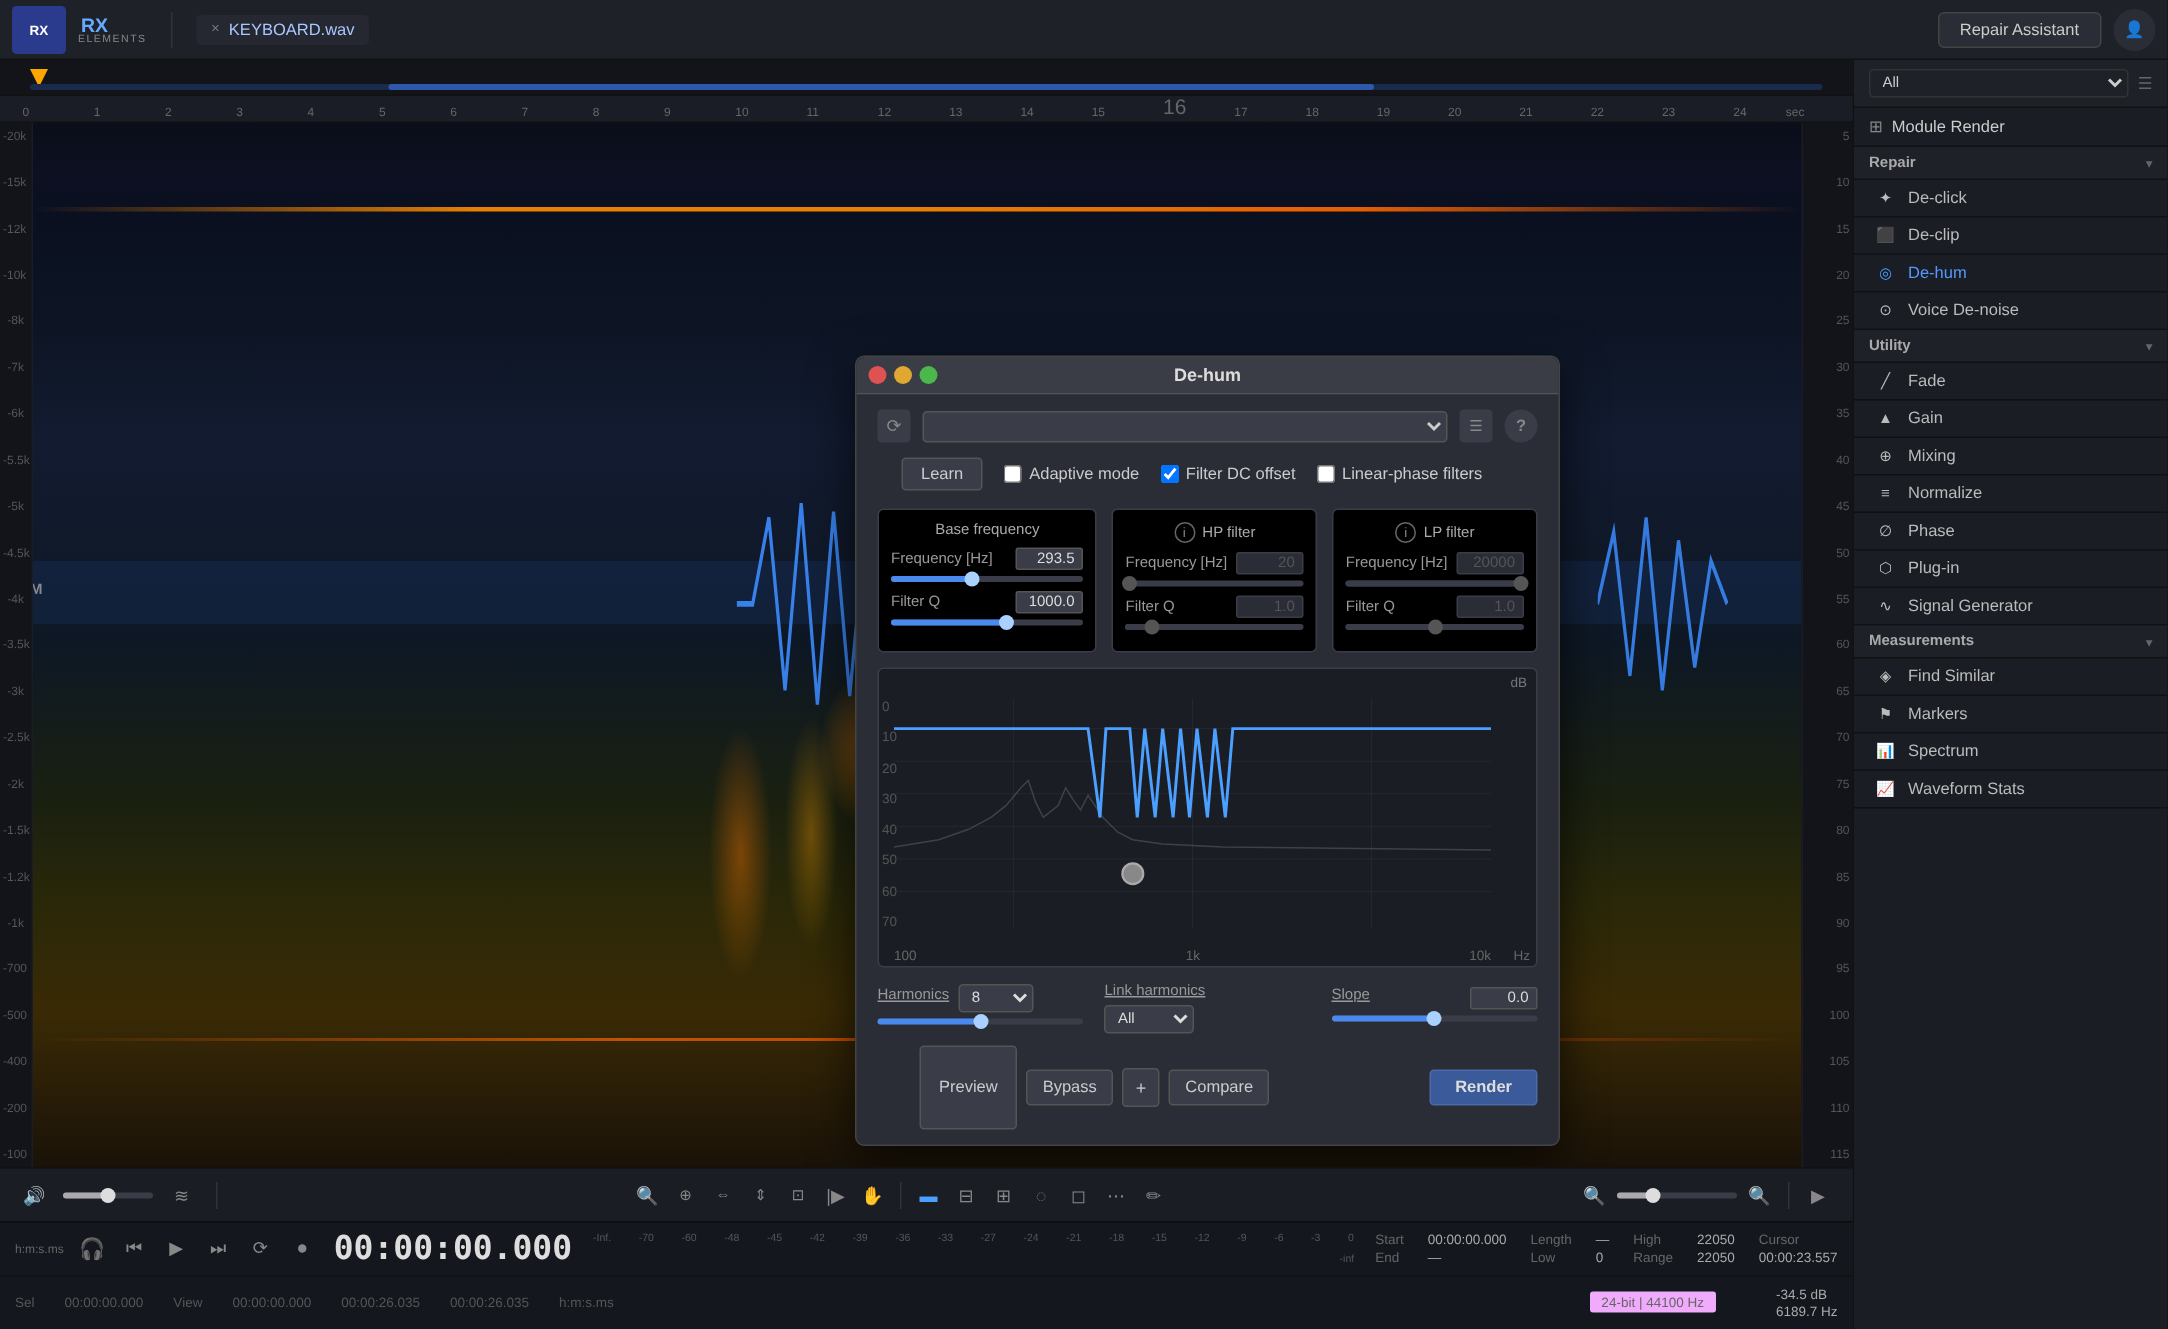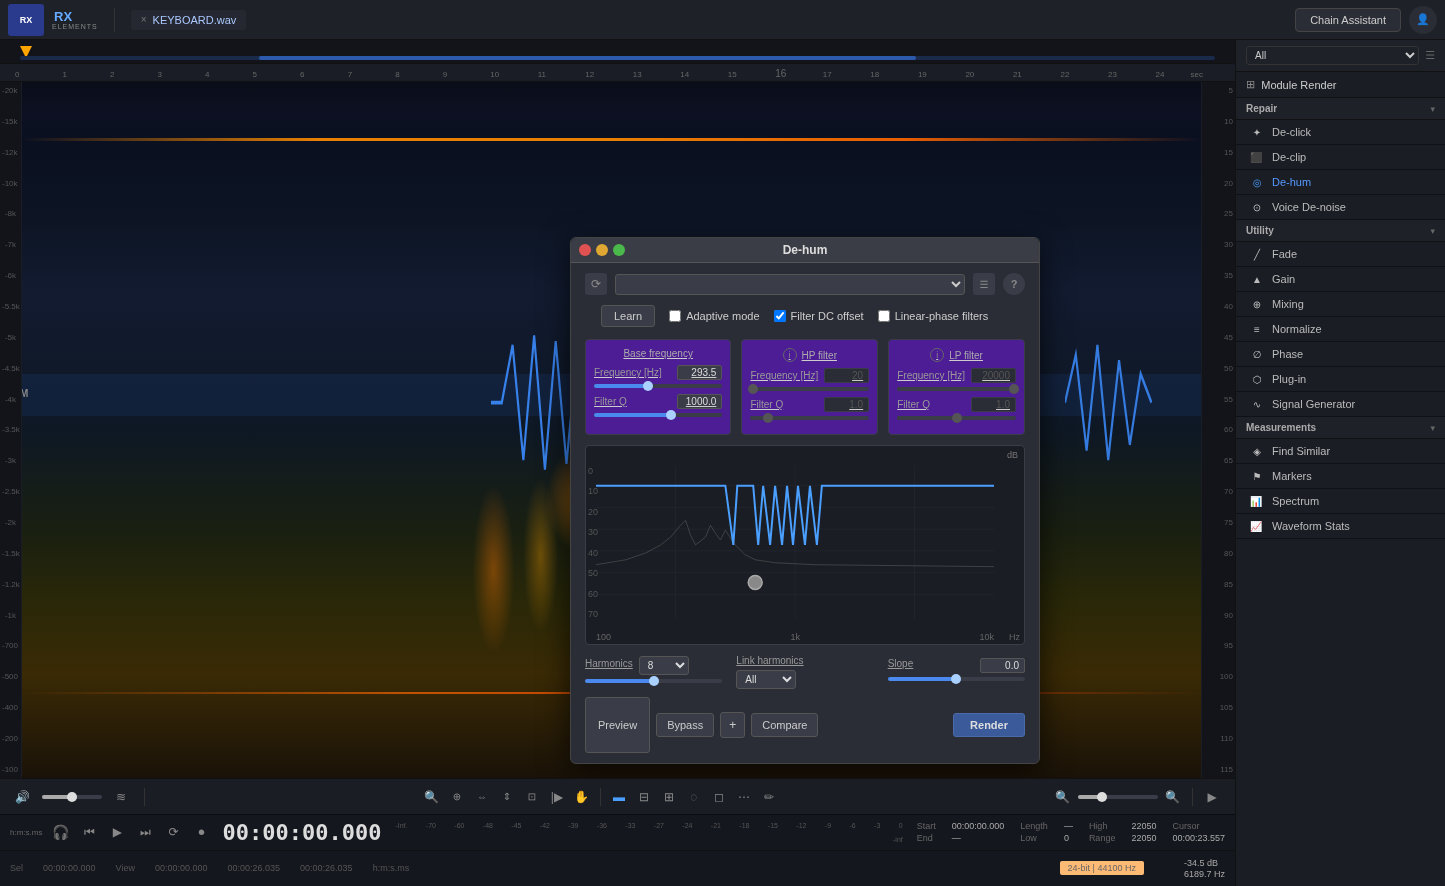--- a/index.html
+++ b/index.html
@@ -460,25 +460,24 @@
       height: 12px;
     }
 
     .filters-row {
       display: flex;
       gap: 10px;
       margin-bottom: 10px;
     }
 
     .filter-panel {
-      background: #4c1d95;
+      background: #000000;
       border: 1px solid #3a3d48;
       border-radius: 4px;
       padding: 8px;
-      text-decoration: underline;
     }
     .filter-panel.main { flex: 1.2; }
     .filter-panel.hp { flex: 1; }
     .filter-panel.lp { flex: 1; }
 
     .filter-title {
       font-size: 10px;
       color: #aaa;
       text-align: center;
       margin-bottom: 6px;
@@ -658,20 +657,21 @@
       gap: 6px;
     }
     .btn-preview {
       background: #3a3d48;
       border: 1px solid #555;
       color: #ccc;
       padding: 21px 12px;
       border-radius: 3px;
       cursor: pointer;
       font-size: 11px;
+      margin-left: 28px;
     }
     .btn-bypass {
       background: #3a3d48;
       border: 1px solid #555;
       color: #ccc;
       padding: 5px 10px;
       border-radius: 3px;
       cursor: pointer;
       font-size: 11px;
     }
@@ -758,21 +758,21 @@
   </div>
   <div style="display:flex;flex-direction:column;line-height:1;margin-left:0">
     <span class="logo-text">RX</span>
     <span style="font-size:7px;color:#888;letter-spacing:1px">ELEMENTS</span>
   </div>
   <div style="width:1px;height:24px;background:#333;margin:0 8px"></div>
   <div class="tab-item">
     <span class="tab-close">×</span>
     <span>KEYBOARD.wav</span>
   </div>
-  <button class="repair-btn">Chain Assistant</button>
+  <button class="repair-btn">Repair Assistant</button>
   <div class="top-right-icon">👤</div>
 </div>
 
 <div class="main-layout">
 
   <div class="center-area">
 
     <div class="overview-bar">
       <div style="position:absolute;left:20px;width:12px;height:12px;background:#ffa500;clip-path:polygon(50% 100%, 0 0, 100% 0);top:6px"></div>
       <div style="position:absolute;left:20px;right:20px;top:16px;height:4px;background:#1a2a4a;border-radius:2px">
@@ -791,21 +791,21 @@
         <span style="position:absolute;left:24%;font-size:8px;color:#666">6</span>
         <span style="position:absolute;left:28%;font-size:8px;color:#666">7</span>
         <span style="position:absolute;left:32%;font-size:8px;color:#666">8</span>
         <span style="position:absolute;left:36%;font-size:8px;color:#666">9</span>
         <span style="position:absolute;left:40%;font-size:8px;color:#666">10</span>
         <span style="position:absolute;left:44%;font-size:8px;color:#666">11</span>
         <span style="position:absolute;left:48%;font-size:8px;color:#666">12</span>
         <span style="position:absolute;left:52%;font-size:8px;color:#666">13</span>
         <span style="position:absolute;left:56%;font-size:8px;color:#666">14</span>
         <span style="position:absolute;left:60%;font-size:8px;color:#666">15</span>
-        <span style="position:absolute;left:64%;font-size:10px;color:#666">16</span>
+        <span style="position:absolute;left:64%;font-size:14px;color:#666">16</span>
         <span style="position:absolute;left:68%;font-size:8px;color:#666">17</span>
         <span style="position:absolute;left:72%;font-size:8px;color:#666">18</span>
         <span style="position:absolute;left:76%;font-size:8px;color:#666">19</span>
         <span style="position:absolute;left:80%;font-size:8px;color:#666">20</span>
         <span style="position:absolute;left:84%;font-size:8px;color:#666">21</span>
         <span style="position:absolute;left:88%;font-size:8px;color:#666">22</span>
         <span style="position:absolute;left:92%;font-size:8px;color:#666">23</span>
         <span style="position:absolute;left:96%;font-size:8px;color:#666">24</span>
         <span style="position:absolute;right:0;font-size:8px;color:#666">sec</span>
       </div>
@@ -1208,21 +1208,21 @@
         </div>
       </div>
       <div class="bottom-bar-bottom">
         <span style="color:#555">Sel</span>
         <span>00:00:00.000</span>
         <span style="color:#555">View</span>
         <span>00:00:00.000</span>
         <span>00:00:26.035</span>
         <span>00:00:26.035</span>
         <span style="color:#555">h:m:s.ms</span>
-        <div style="margin-left:auto;background:#fdba74;padding:2px 8px;border-radius:2px;font-size:9px;color:#666">24-bit | 44100 Hz</div>
+        <div style="margin-left:auto;background:#f0abfc;padding:2px 8px;border-radius:2px;font-size:9px;color:#666">24-bit | 44100 Hz</div>
         <div style="display:flex;flex-direction:column;gap:1px;margin-left:20px;font-size:9px">
           <span class="status-val">-34.5 dB</span>
           <span class="status-val">6189.7 Hz</span>
         </div>
       </div>
     </div>
 
   </div>
 
   <div class="right-sidebar">

